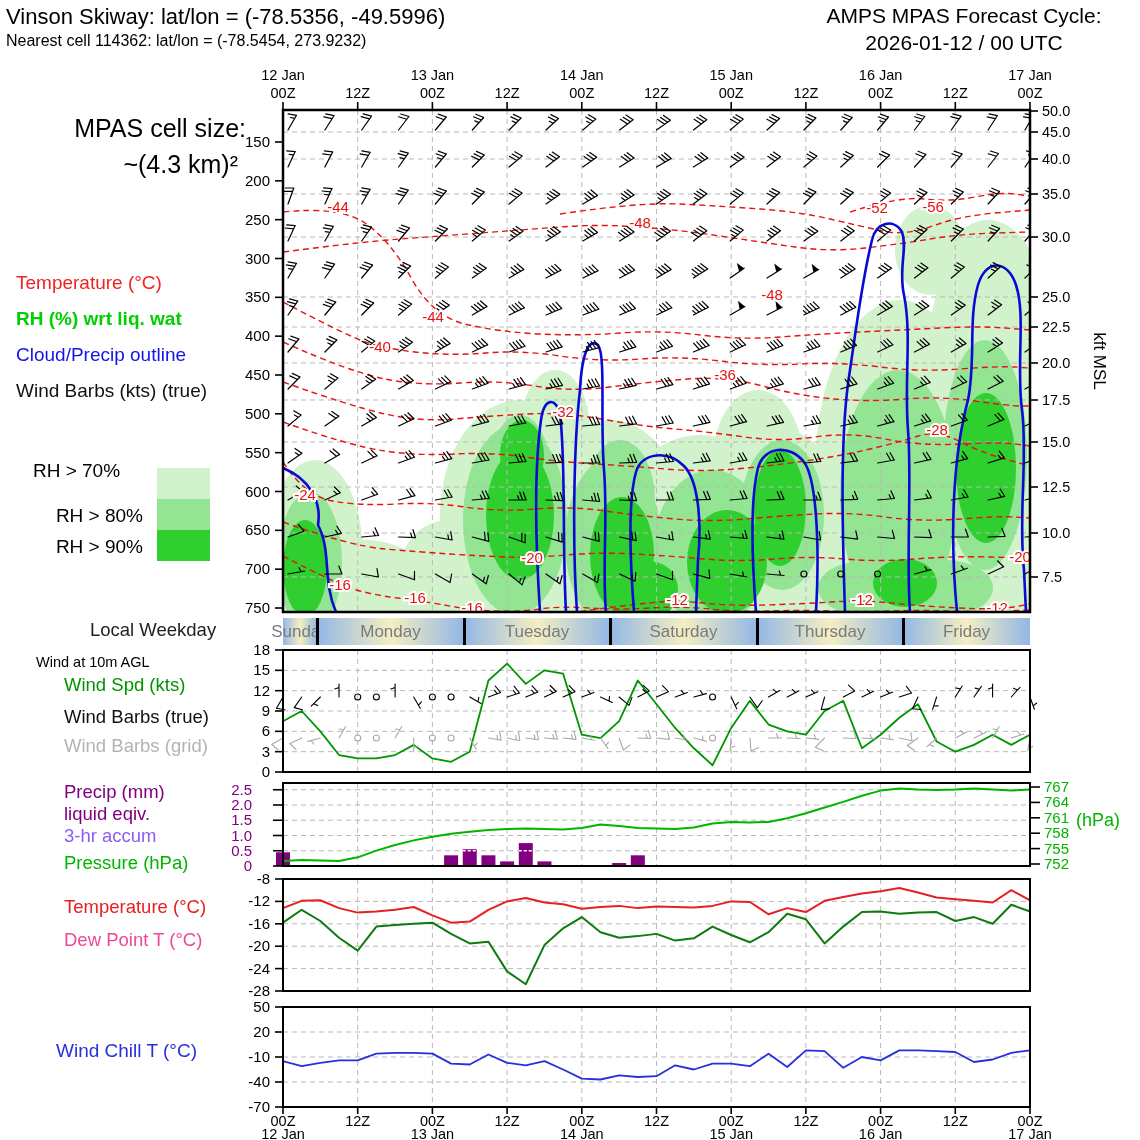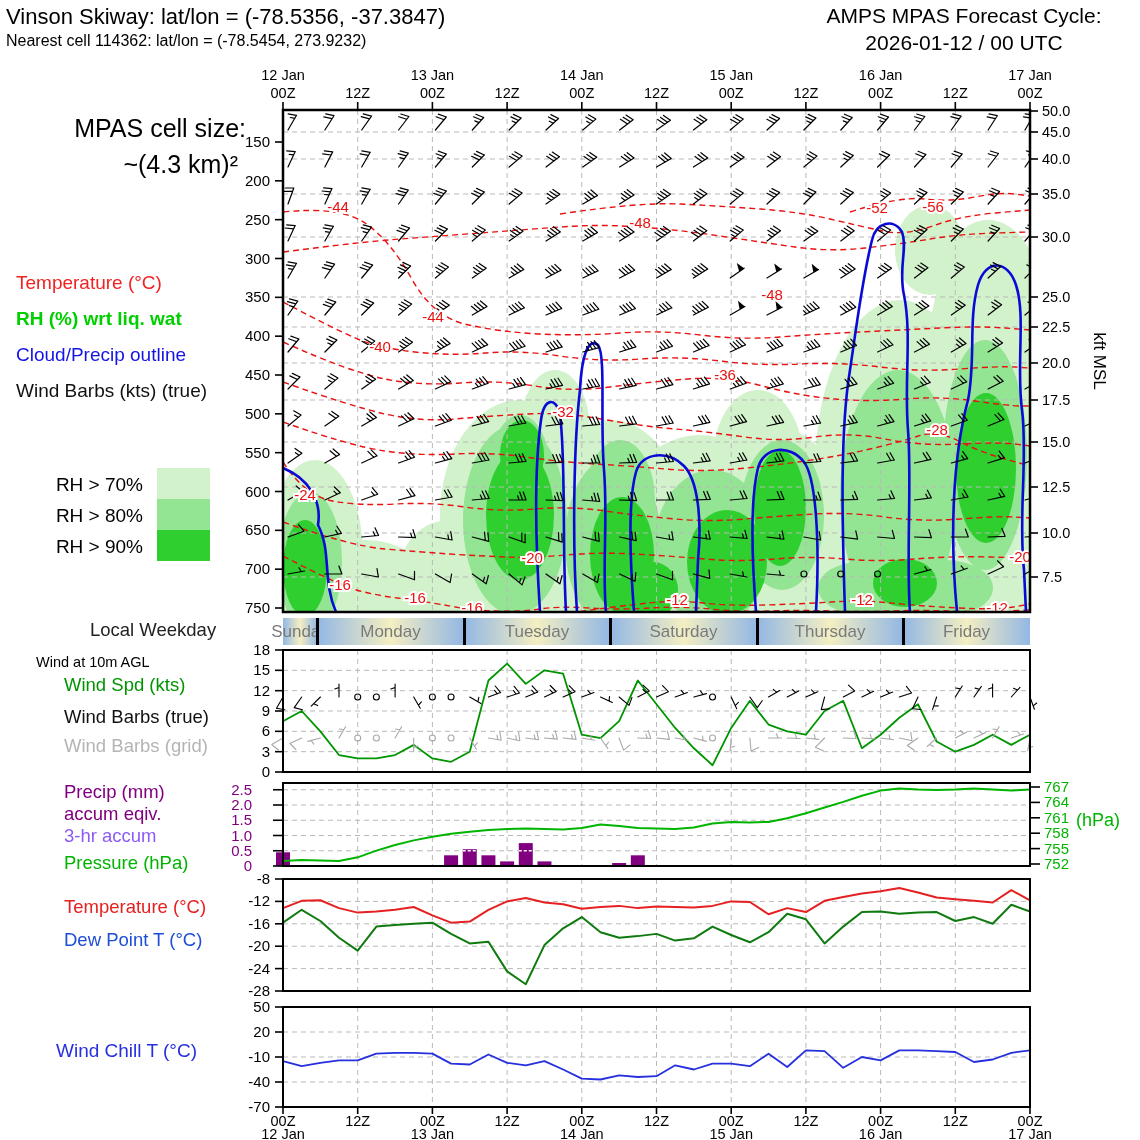--- a/index.html
+++ b/index.html
@@ -734,35 +734,35 @@
       <text x="880.6" y="1126" text-anchor="middle" font-size="14.5" fill="#000">00Z</text>
       <text x="880.6" y="1139" text-anchor="middle" font-size="14.5" fill="#000">16 Jan</text>
       <line x1="955.3" y1="1107" x2="955.3" y2="1114" stroke="#000" stroke-width="1.6"></line>
       <text x="955.3" y="1126" text-anchor="middle" font-size="14.5" fill="#000">12Z</text>
       <line x1="1030" y1="1107" x2="1030" y2="1114" stroke="#000" stroke-width="1.6"></line>
       <text x="1030" y="1126" text-anchor="middle" font-size="14.5" fill="#000">00Z</text>
       <text x="1030" y="1139" text-anchor="middle" font-size="14.5" fill="#000">17 Jan</text>
     </g>
   </svg>
 
-<div class="abs fs22" style="left:6px;top:4px;">Vinson Skiway: lat/lon = (-78.5356, -37.3847)</div>
+<div class="abs fs22" style="left:6px;top:4px;">Vinson Skiway: lat/lon = (-78.5356, -49.5996)</div>
 <div class="abs fs16" style="left:6px;top:32px;">Nearest cell 114362: lat/lon = (-78.5454, 273.9232)</div>
 <div class="abs fs21 center" style="left:790px;top:4px;width:348px;">AMPS MPAS Forecast Cycle:</div>
 <div class="abs fs21 center" style="left:790px;top:31px;width:348px;">2026-01-12 / 00 UTC</div>
 
 <div class="abs fs25 right" style="left:16px;top:114px;width:230px;">MPAS cell size:</div>
 <div class="abs fs25 right" style="left:8px;top:150px;width:230px;">~(4.3 km)²</div>
 
 <div class="abs fs19" style="left:16px;top:272px;color:#f22222;">Temperature (°C)</div>
 <div class="abs fs19" style="left:16px;top:308px;color:#00d000;font-weight:bold;">RH (%) wrt liq. wat</div>
 <div class="abs fs19" style="left:16px;top:344px;color:#1414e6;">Cloud/Precip outline</div>
 <div class="abs fs19" style="left:16px;top:380px;color:#111;">Wind Barbs (kts) (true)</div>
 
 <div id="rh-labels">
-    <div class="abs fs19 right" style="left: 10px; top: 474px; width: 133px;">RH &gt; 70%</div>
+    <div class="abs fs19 right" style="left: 10px; top: 460px; width: 133px; text-align: center;">RH &gt; 70%</div>
     <div class="abs fs19 right" style="left: 10px; top: 505px; width: 133px;">RH &gt; 80%</div>
     <div class="abs fs19 right" style="left: 10px; top: 536px; width: 133px;">RH &gt; 90%</div>
   </div>
 <div id="rh-swatches" class="abs" style="left:157px;top:468px;">
     <div class="sw" style="background: rgb(210, 242, 204);"></div>
     <div class="sw" style="background: rgb(147, 228, 147);"></div>
     <div class="sw" style="background: rgb(47, 207, 47);"></div>
   </div>
 
 <div class="abs fs185" style="left:90px;top:619px;color:#222;">Local Weekday</div>
@@ -779,21 +779,21 @@
     <div class="day-seg" style="left: 903px; width: 127px;">Friday</div>
     <div class="day-div" style="left: 902px;"></div>
   </div>
 
 <div class="abs fs145" style="left:36px;top:654px;">Wind at 10m AGL</div>
 <div class="abs fs185" style="left:64px;top:674px;color:#009500;">Wind Spd (kts)</div>
 <div class="abs fs185" style="left:64px;top:706px;color:#111;">Wind Barbs (true)</div>
 <div class="abs fs185" style="left:64px;top:735px;color:#b4b4b4;">Wind Barbs (grid)</div>
 
 <div class="abs fs185" style="left:64px;top:781px;color:#800080;">Precip (mm)</div>
-<div class="abs fs185" style="left:64px;top:803px;color:#800080;">accum eqiv.</div>
+<div class="abs fs185" style="left:64px;top:803px;color:#800080;">liquid eqiv.</div>
 <div class="abs fs185" style="left:64px;top:825px;color:#8b5cf6;">3-hr accum</div>
 <div class="abs fs185" style="left:64px;top:852px;color:#00b400;">Pressure (hPa)</div>
 <div class="abs fs18" style="left:1076px;top:810px;color:#00b400;">(hPa)</div>
 
 <div class="abs fs185" style="left:64px;top:896px;color:#e62020;">Temperature (°C)</div>
-<div class="abs fs185" style="left:64px;top:929px;color:#1d4ed8;">Dew Point T (°C)</div>
+<div class="abs fs185" style="left:64px;top:929px;color:#ec4899;">Dew Point T (°C)</div>
 
 <div class="abs fs19" style="left:56px;top:1040px;color:#2630dd;">Wind Chill T (°C)</div>
 
 </body></html>

